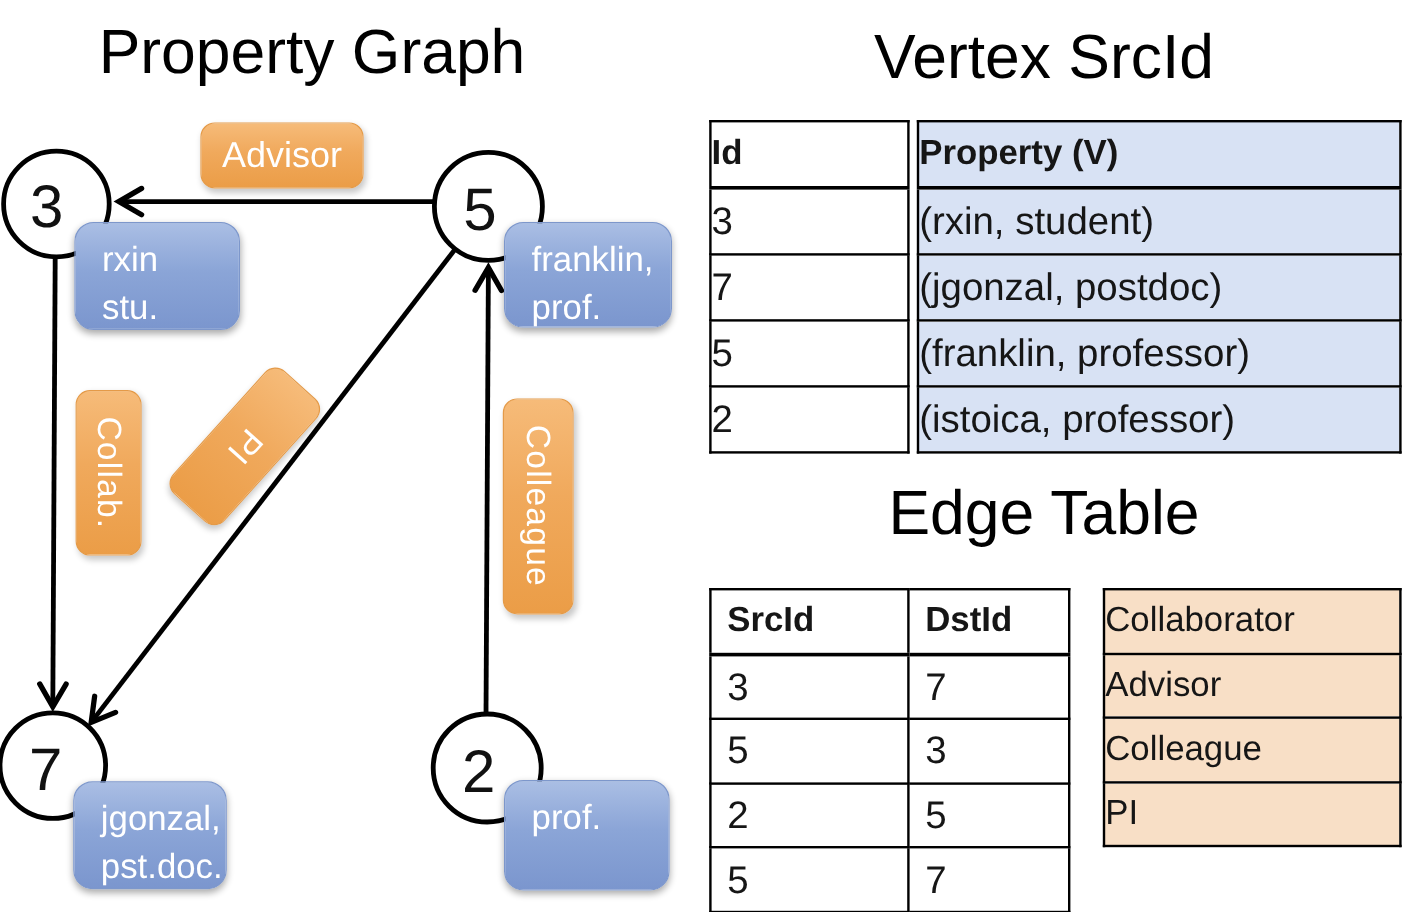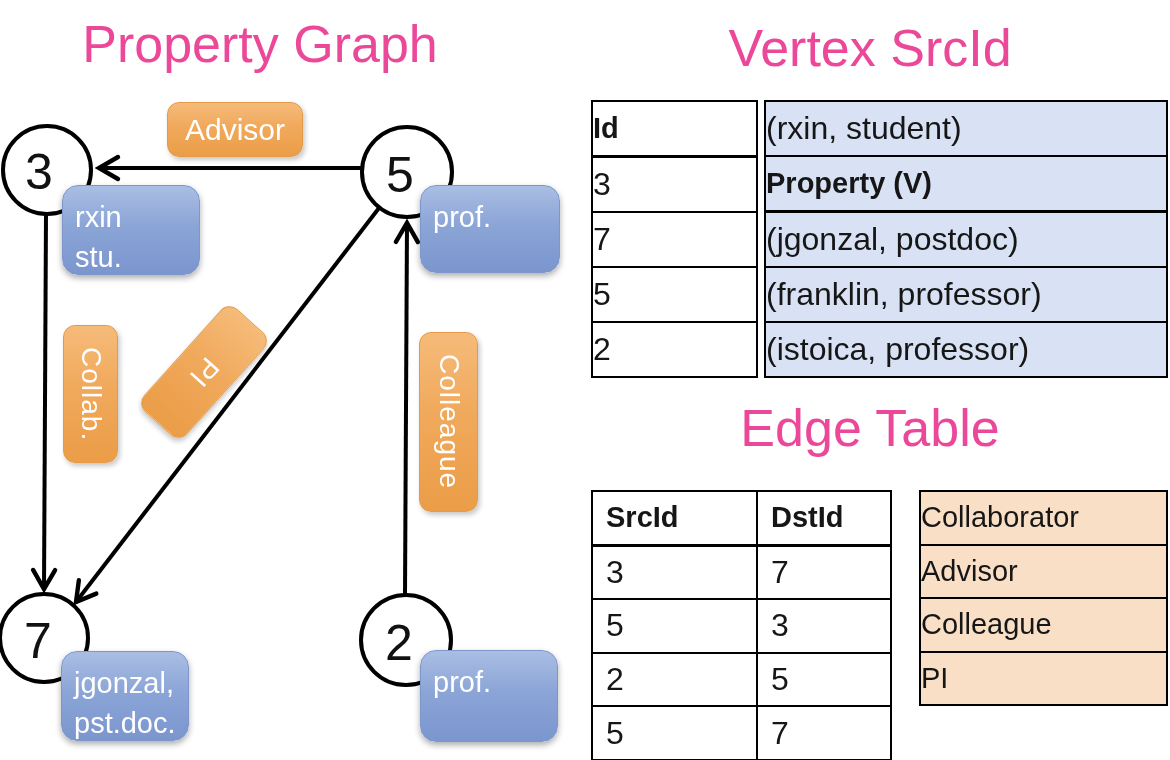--- a/index.html
+++ b/index.html
@@ -2,41 +2,41 @@
 <html><head>
 <meta charset="utf-8">
 <style>
   html,body{margin:0;padding:0;background:#fff;}
   #stage{
     position:relative;width:1170px;height:760px;background:#ffffff;overflow:hidden;
     font-family:"Liberation Sans", sans-serif;color:#161616;
   }
   .title{
     position:absolute;text-align:center;font-size:52px;font-weight:400;
-    letter-spacing:0px;color:#ec4899;white-space:nowrap;
+    letter-spacing:0px;color:#000000;white-space:nowrap;
   }
   #graph-title{left:0;top:14px;width:520px;}
   #vertex-title{left:620px;top:18px;width:500px;}
   #edge-title{left:620px;top:398px;width:500px;}
 
   
   #graph-svg{position:absolute;left:0;top:0;}
 
   .node-num{
     position:absolute;transform:translate(-50%,-50%);
     font-size:50px;font-weight:400;color:#111;
   }
 
   .prop-box{
     position:absolute;border-radius:16px;
     background:linear-gradient(180deg,#aabee4 0%,#8ba5d7 45%,#7b96ce 100%);
     border:1px solid #7d97cb;
     box-shadow:0 3px 6px rgba(0,0,0,0.33);
     color:#ffffff;font-size:29px;line-height:1.38;
-    padding:11px 10px 0 12px;box-sizing:border-box;
+    padding:11px 10px 0 22px;box-sizing:border-box;
   }
 
   .edge-badge{
     position:absolute;border-radius:12px;
     background:linear-gradient(180deg,#f6bb79 0%,#f0a95c 45%,#eb9d47 100%);
     border:1px solid #e49a48;
     box-shadow:2px 3px 5px rgba(0,0,0,0.22);
     color:#ffffff;font-size:28px;
     display:flex;align-items:center;justify-content:center;
     box-sizing:border-box;
@@ -89,20 +89,21 @@
   <div class="node-num" style="left:39px;top:172px;">3</div>
   <div class="node-num" style="left:400px;top:175px;">5</div>
   <div class="node-num" style="left:38px;top:641px;">7</div>
   <div class="node-num" style="left:399px;top:643px;">2</div>
 
   <div class="prop-box" style="left:62px;top:185px;width:138px;height:90px;">
     <div>rxin</div>
     <div>stu.</div>
   </div>
   <div class="prop-box" style="left:420px;top:185px;width:140px;height:88px;">
+    <div>franklin,</div>
     <div>prof.</div>
   </div>
   <div class="prop-box" style="left:61px;top:651px;width:128px;height:90px;">
     <div>jgonzal,</div>
     <div>pst.doc.</div>
   </div>
   <div class="prop-box" style="left:420px;top:650px;width:138px;height:92px;">
     <div>prof.</div>
   </div>
 
@@ -135,24 +136,24 @@
         </tr>
     <tr>
           <td>2</td>
         </tr>
   </tbody>
     </table>
 
   <table class="slide" id="vt-prop" style="left:764px;top:100px;width:404px;">
     <tbody>
         <tr>
+          <th class="v-prop">Property (V)</th>
+        </tr>
+    <tr>
           <td class="v-prop">(rxin, student)</td>
-        </tr>
-    <tr>
-          <th class="v-prop">Property (V)</th>
         </tr>
     <tr>
           <td class="v-prop">(jgonzal, postdoc)</td>
         </tr>
     <tr>
           <td class="v-prop">(franklin, professor)</td>
         </tr>
     <tr>
           <td class="v-prop">(istoica, professor)</td>
         </tr>

